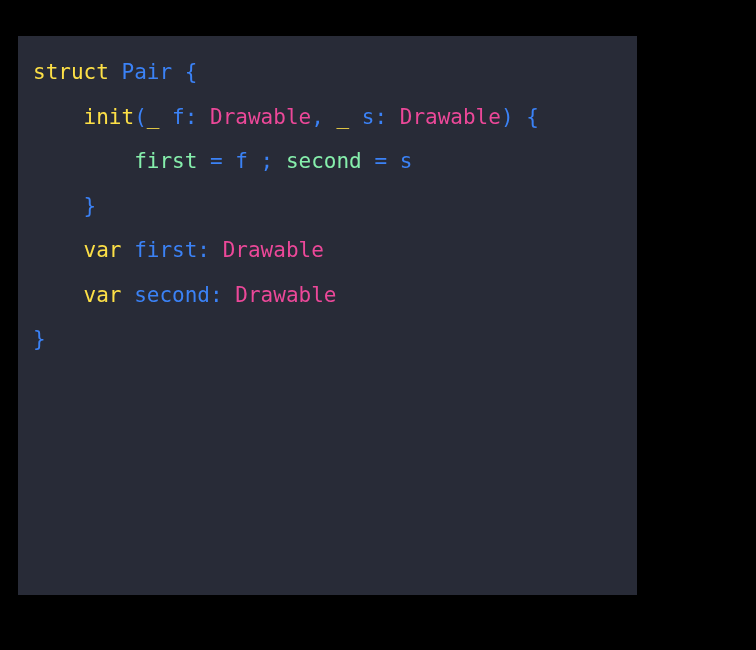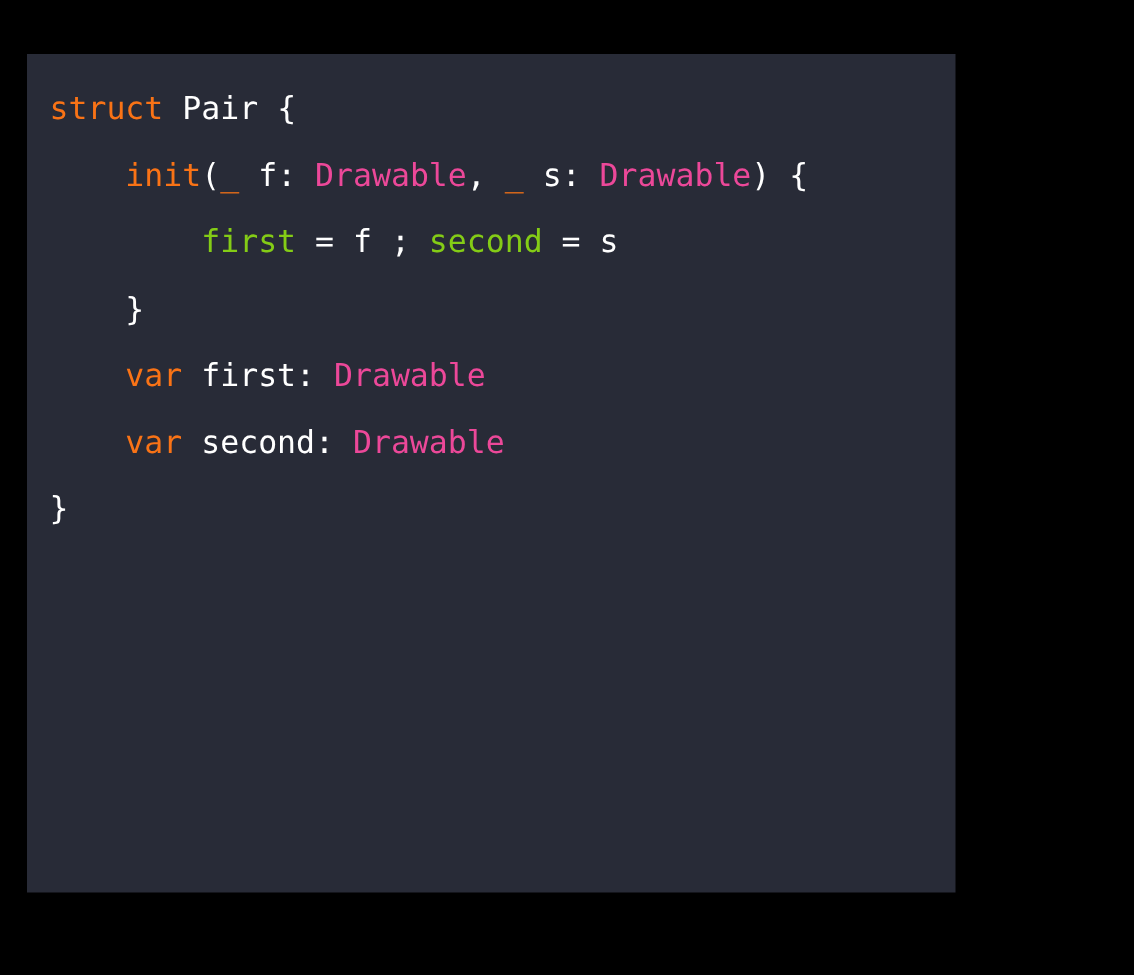--- a/index.html
+++ b/index.html
@@ -40,24 +40,24 @@
     letter-spacing: 0px;
     font-weight: 400;
   }
   .line {
     white-space: pre;
     height: 44.5px;
   }
   .tok {
     white-space: pre;
   }
-  .t-key   { color: #f97316; }
+  .t-key   { color: #fde047; }
   .t-type  { color: #ec4899; }
-  .t-prop  { color: #84cc16; }
-  .t-plain { color: #ffffff; }
+  .t-prop  { color: #86efac; }
+  .t-plain { color: #3b82f6; }
 </style>
 </head>
 <body>
 
 <div id="stage">
   <div id="code-panel">
     <div id="code-block"><div class="line"><span class="tok t-key">struct</span><span class="tok t-plain"> </span><span class="tok t-plain">Pair</span><span class="tok t-plain"> </span><span class="tok t-plain">{</span></div><div class="line"><span class="tok t-plain">    </span><span class="tok t-key">init</span><span class="tok t-plain">(</span><span class="tok t-key">_</span><span class="tok t-plain"> f: </span><span class="tok t-type">Drawable</span><span class="tok t-plain">, </span><span class="tok t-key">_</span><span class="tok t-plain"> s: </span><span class="tok t-type">Drawable</span><span class="tok t-plain">) {</span></div><div class="line"><span class="tok t-plain">        </span><span class="tok t-prop">first</span><span class="tok t-plain"> = f ; </span><span class="tok t-prop">second</span><span class="tok t-plain"> = s</span></div><div class="line"><span class="tok t-plain">    </span><span class="tok t-plain">}</span></div><div class="line"><span class="tok t-plain">    </span><span class="tok t-key">var</span><span class="tok t-plain"> first: </span><span class="tok t-type">Drawable</span></div><div class="line"><span class="tok t-plain">    </span><span class="tok t-key">var</span><span class="tok t-plain"> second: </span><span class="tok t-type">Drawable</span></div><div class="line"><span class="tok t-plain">}</span></div></div>
   </div>
 </div>
 

